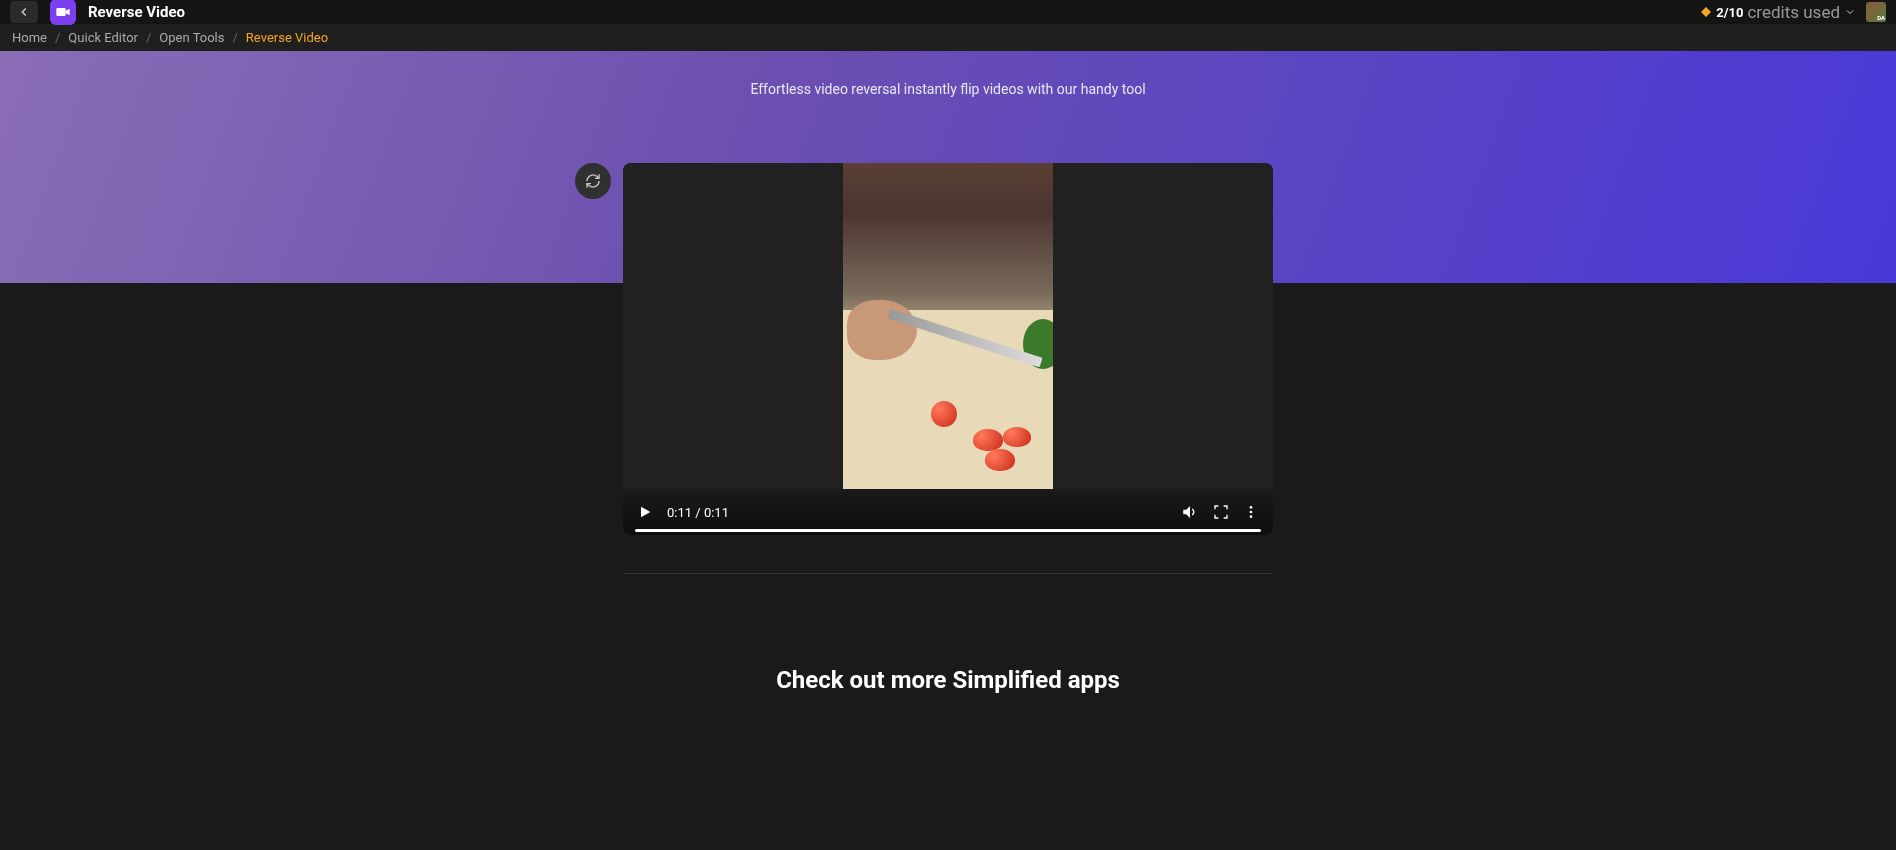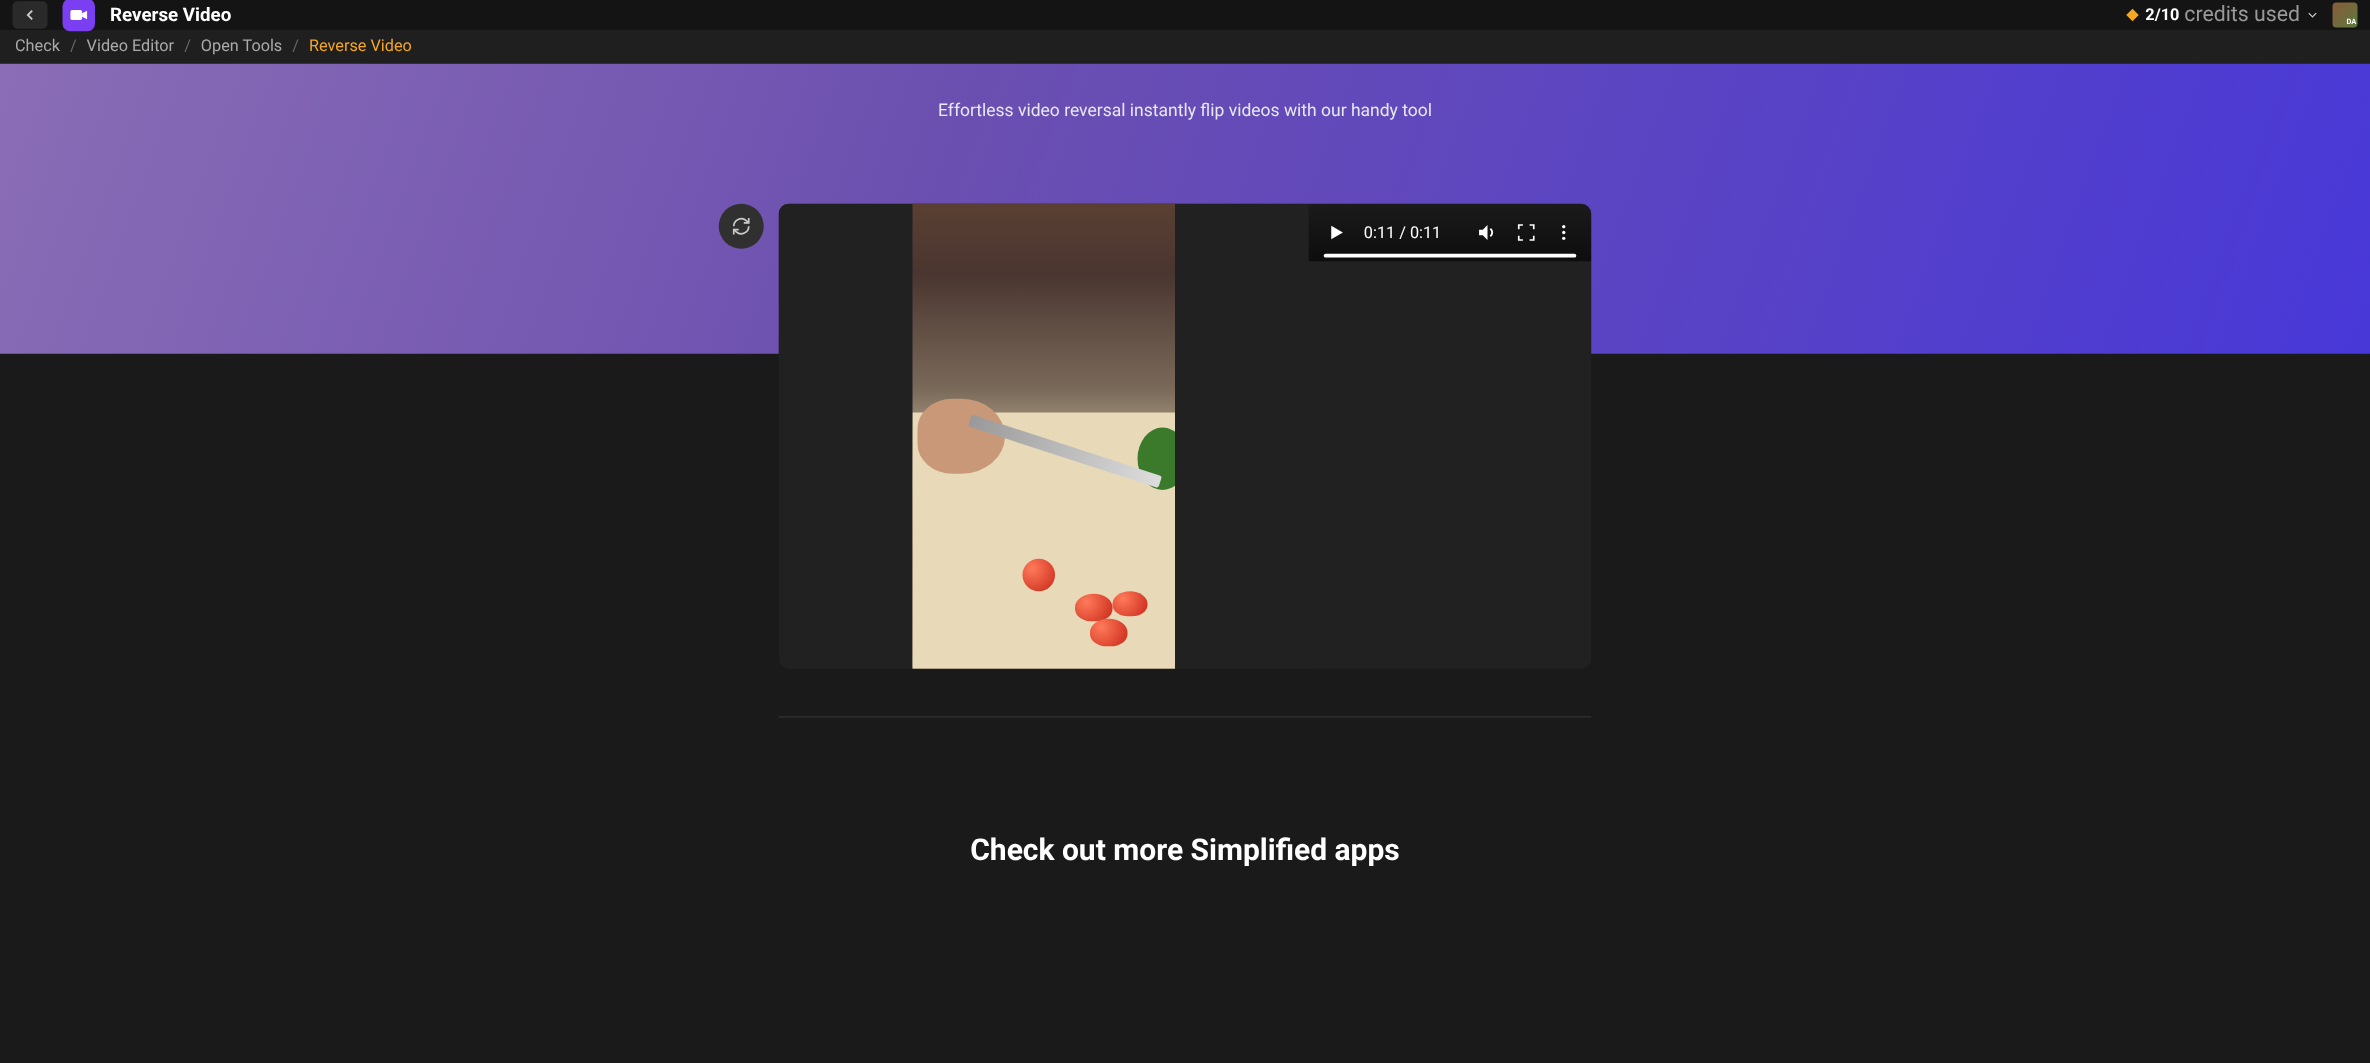--- a/index.html
+++ b/index.html
@@ -94,20 +94,21 @@
   display: flex; align-items: center; justify-content: center;
   cursor: pointer;
   color: #ccc;
 }
 .video-box {
   width: 650px;
   height: 372px;
   background: #212121;
   border-radius: 8px;
   display: flex;
+  flex-direction: column;
   overflow: hidden;
 }
 .video-frame {
   flex: 1;
   display: flex;
   align-items: center;
   justify-content: center;
   background: #212121;
   position: relative;
 }
@@ -232,23 +233,23 @@
           <polyline points="6 9 12 15 18 9"></polyline>
         </svg>
     </div>
     <div class="avatar">
       <span>DA</span>
     </div>
   </div>
 </div>
 
 <div class="breadcrumb">
-  <a>Check</a>
+  <a>Home</a>
   <span class="sep">/</span>
-  <a>Video Editor</a>
+  <a>Quick Editor</a>
   <span class="sep">/</span>
   <a>Open Tools</a>
   <span class="sep">/</span>
   <span class="current">Reverse Video</span>
 </div>
 
 <div class="hero">
   <p>Effortless video reversal instantly flip videos with our handy tool</p>
 </div>
 

